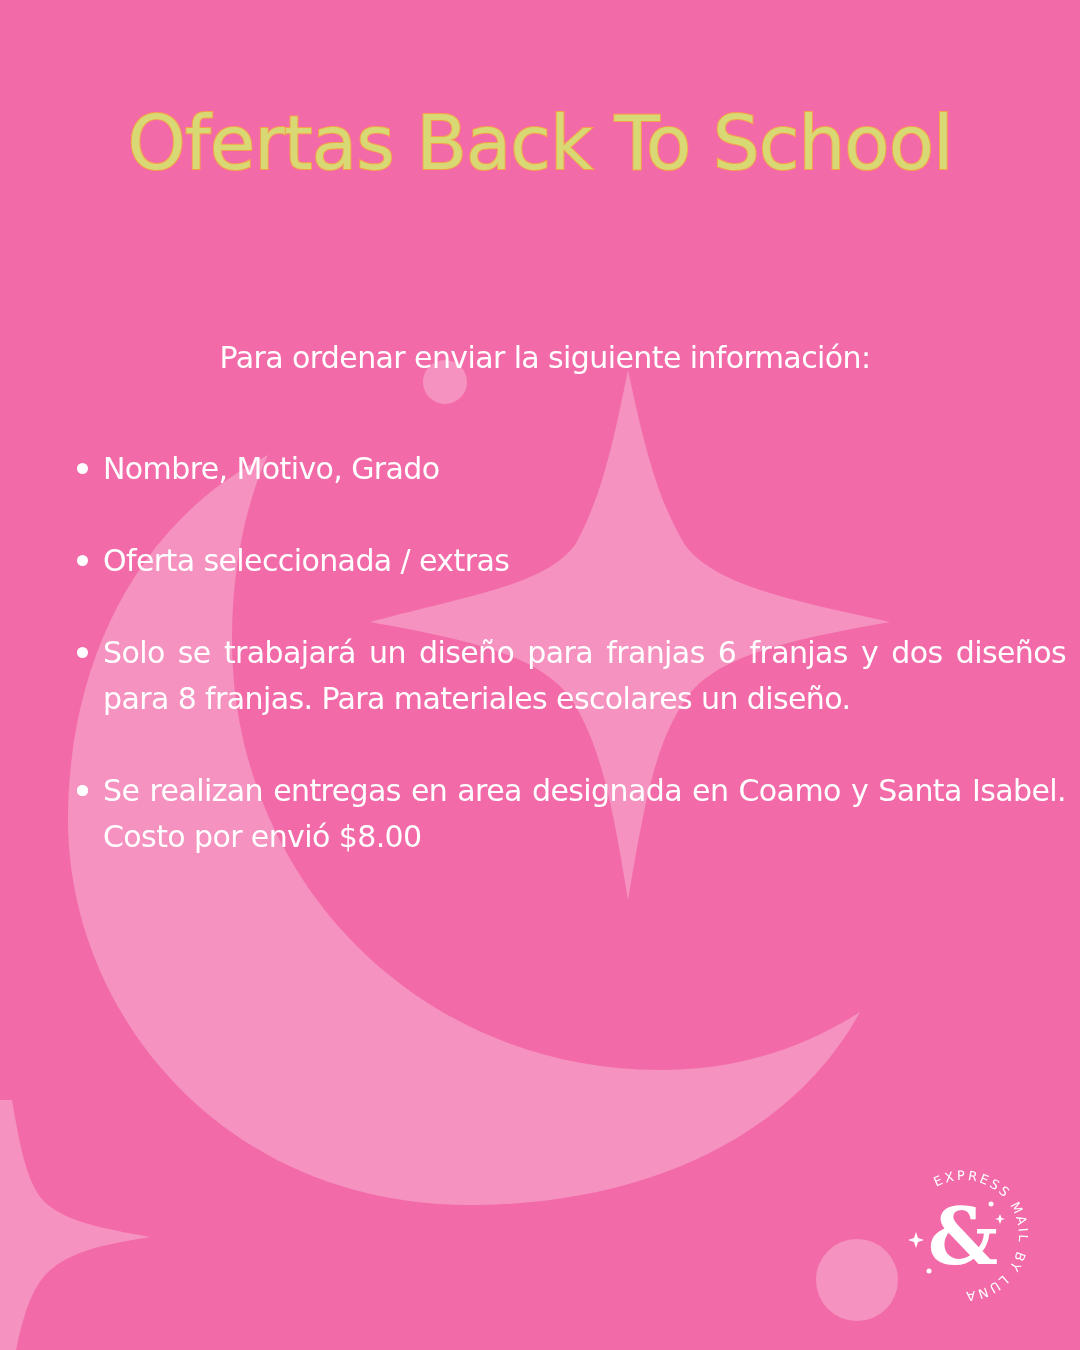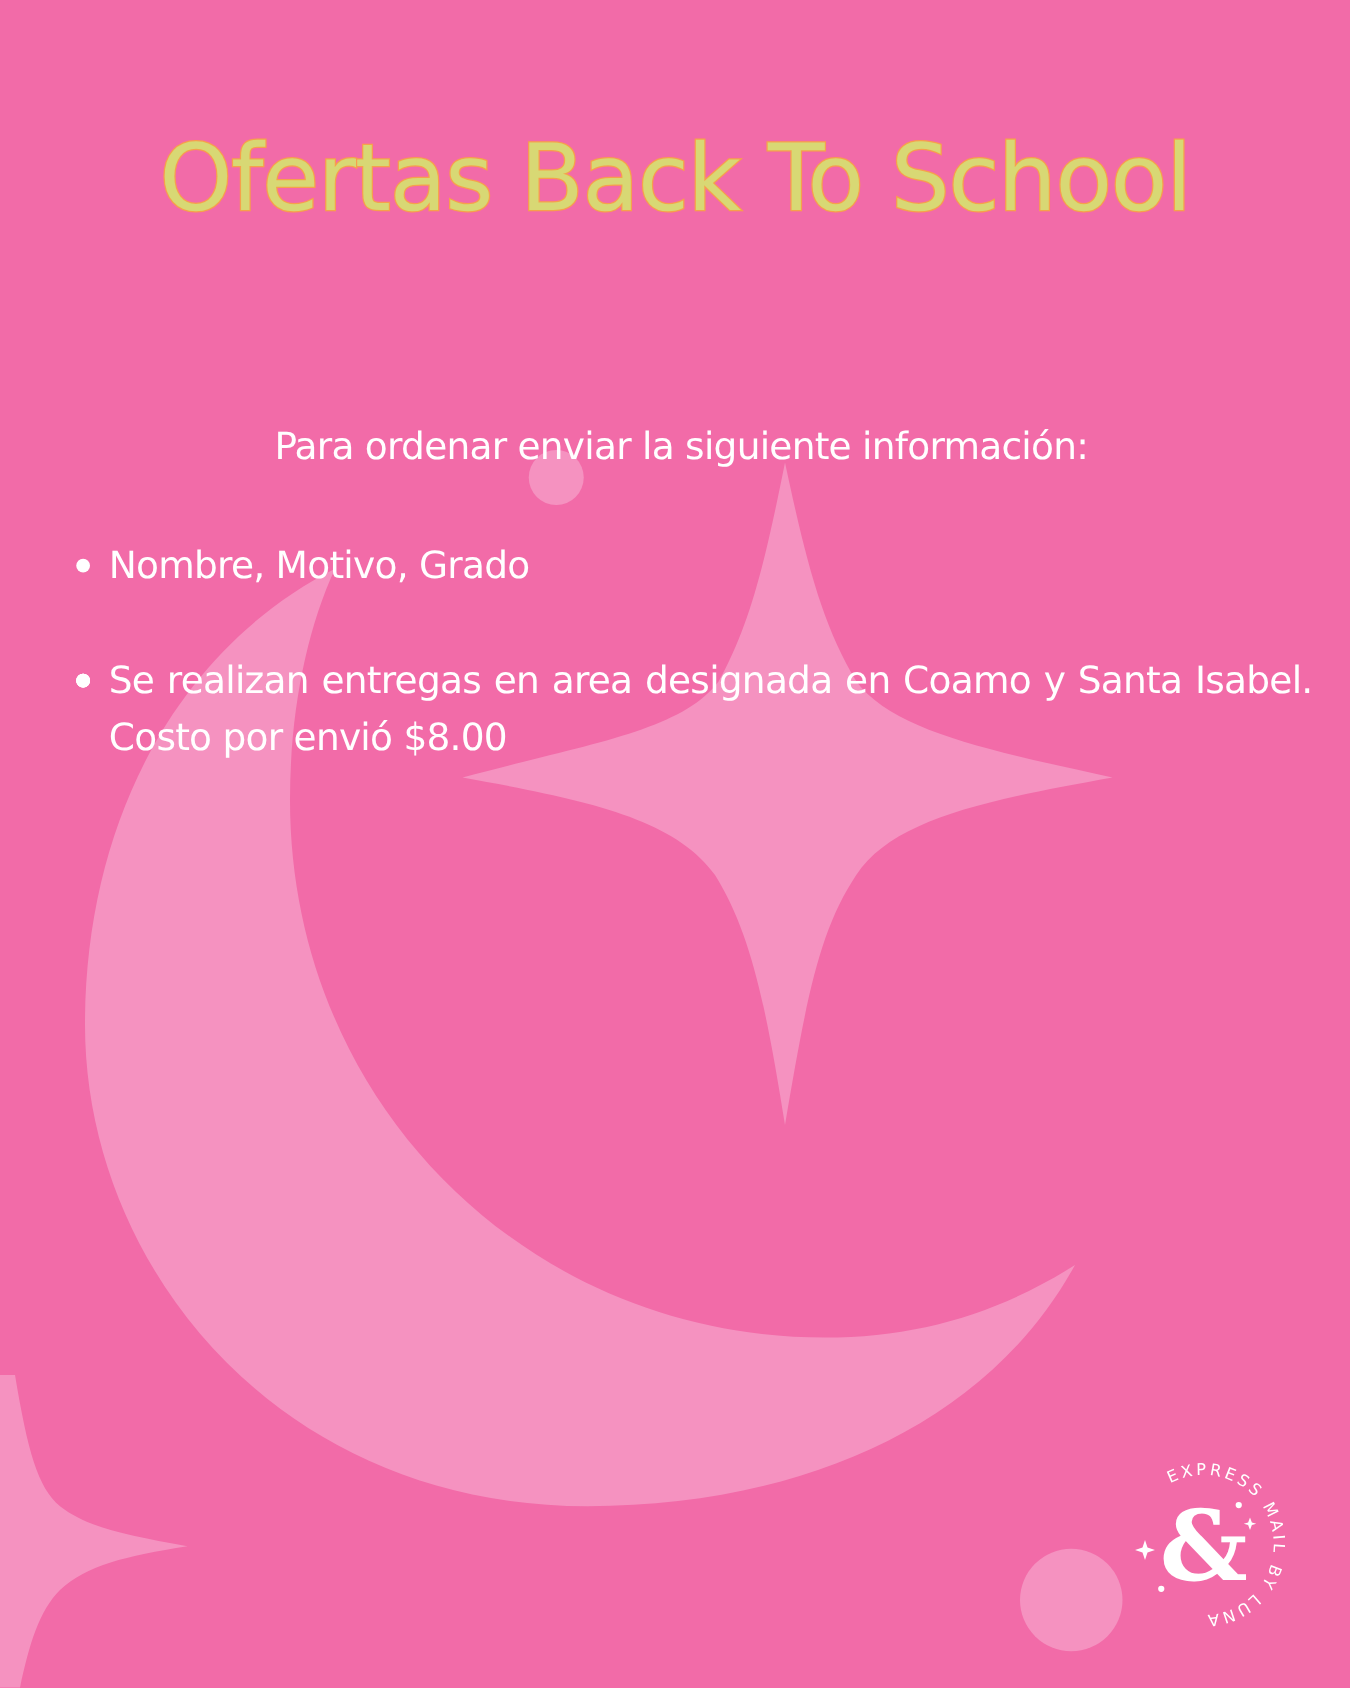--- a/index.html
+++ b/index.html
@@ -18,21 +18,21 @@
       -webkit-text-stroke: 2px #f7a04c;
       paint-order: stroke fill;
       text-shadow: 0 0 1px #f7a04c;
     }
     .intro {
       position: absolute; left: 0; top: 340px; width: 1090px;
       text-align: center; color: #fff; font-size: 30px; letter-spacing: -0.6px;
     }
     .list {
       position: absolute; left: 58px; top: 430px; width: 992px;
-      margin: 0; padding: 0; list-style: none;
+      margin: 16px; padding: 0; list-style: none;
       color: #fff; font-size: 30px; letter-spacing: -0.6px; line-height: 46px;
     }
     .list li {
       position: relative; padding-left: 29px; margin-bottom: 46px;
       text-align: justify;
     }
     .list li .bullet {
       position: absolute; left: 3px; top: 17px; width: 11px; height: 11px;
       border-radius: 50%; background: #fff;
     }
@@ -57,22 +57,22 @@
   <path fill="#f592c0" d="M12,1100 C22,1160 30,1190 48,1205 C70,1222 100,1228 150,1237 C100,1245 70,1252 48,1272
            C30,1290 22,1320 14,1360 L-40,1360 L-40,1100 Z"></path>
 </svg>
 
 <div class="title">Ofertas Back To School</div>
 
 <div class="intro">Para ordenar enviar la siguiente información:</div>
 
 <ul class="list">
   <li><span class="bullet"></span><span>Nombre, Motivo, Grado</span></li>
-  <li><span class="bullet"></span></li>
-  <li><span class="bullet"></span></li>
+  <li><span class="bullet"></span><span>Oferta seleccionada / extras</span></li>
+  <li><span class="bullet"></span><span>Solo se trabajará un diseño para franjas 6 franjas y dos diseños para 8 franjas. Para materiales escolares un diseño.</span></li>
   <li><span class="bullet"></span></li>
   <li><span class="bullet"></span><span>Se realizan entregas en area designada en Coamo y Santa Isabel. Costo por envió $8.00</span></li>
 </ul>
 
 <svg class="logo" viewBox="0 0 130 152">
   <defs>
     <path id="ringpath" d="M65,76 m-56,0 a56,56 0 1,1 112,0 a56,56 0 1,1 -112,0"></path>
   </defs>
   <text fill="#fff" font-family="DejaVu Sans, sans-serif" font-size="13" letter-spacing="2.5">
     <textPath href="#ringpath" startOffset="17%">EXPRESS MAIL BY LUNA</textPath>

